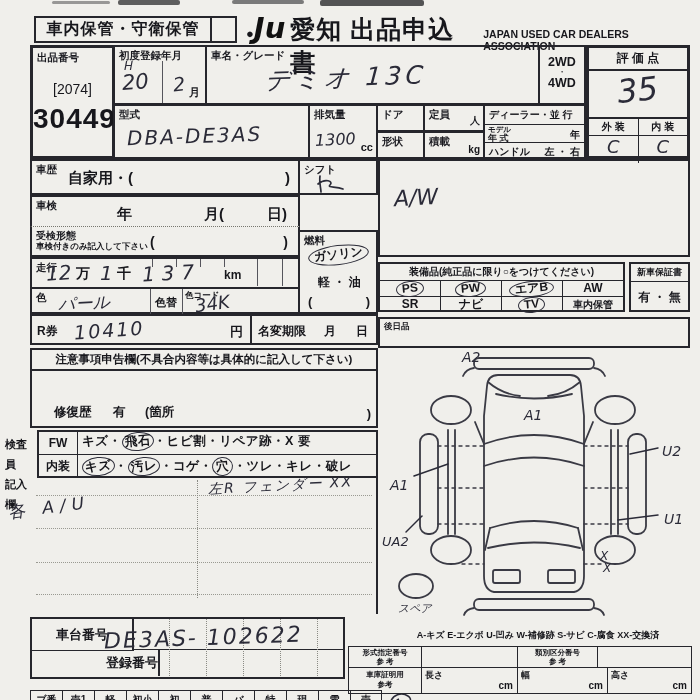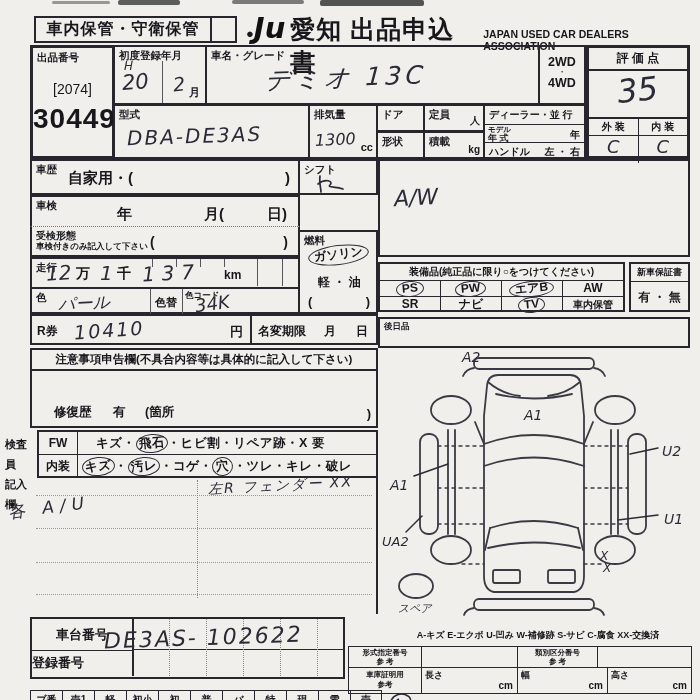--- a/index.html
+++ b/index.html
@@ -218,21 +218,21 @@
       <span style="margin-left:16px;">(箇所</span>
     </div>
     <span class="big" style="position:absolute;right:5px;bottom:5px;font-size:13px;">)</span>
   </div>
 
   <div class="abs" style="left:5px;top:434px;width:30px;font-size:11px;font-weight:bold;line-height:20px;">
     <div>検査員</div>
     <div>記入欄</div>
   </div>
   <div class="box" style="left:37px;top:430px;width:341px;height:48px;">
-    <div style="display:flex;border-bottom:1.5px solid #26262c;height:22px;align-items:center;gap:14px;">
+    <div style="display:flex;border-bottom:1.5px solid #26262c;height:22px;align-items:flex-start;">
       <div style="width:38px;text-align:center;font-size:12px;font-weight:bold;border-right:1.5px solid #26262c;align-self:stretch;line-height:22px;">FW</div>
       <div style="flex:1;font-size:12.5px;font-weight:bold;padding-left:4px;letter-spacing:.5px;white-space:nowrap;">
         <span>キズ</span><span>・</span><span class="circ" style="padding:0 2px;">飛石</span><span>・</span><span>ヒビ割</span><span>・</span><span>リペア跡</span><span>・</span><span>X 要</span>
       </div>
     </div>
     <div style="display:flex;height:22px;align-items:center;">
       <div style="width:38px;text-align:center;font-size:12px;font-weight:bold;border-right:1.5px solid #26262c;align-self:stretch;line-height:22px;">内装</div>
       <div style="flex:1;font-size:12.5px;font-weight:bold;padding-left:4px;letter-spacing:.5px;white-space:nowrap;">
         <span class="circ" style="padding:0 2px;">キズ</span><span>・</span><span class="circ" style="padding:0 2px;">汚レ</span><span>・</span><span>コゲ</span><span>・</span><span class="circ" style="padding:0 3px;">穴</span><span>・</span><span>ツレ</span><span>・</span><span>キレ</span><span>・</span><span>破レ</span>
       </div>
@@ -300,21 +300,21 @@
     <text class="hw" x="284" y="108" font-size="14">U2</text>
     <text class="hw" x="286" y="176" font-size="14">U1</text>
     <text class="hw" x="222" y="212" font-size="12">X</text>
     <text class="hw" x="225" y="224" font-size="12">X</text>
     <text class="hw" x="20" y="264" font-size="11">スペア</text>
   </svg>
   <div class="abs" style="left:388px;top:629px;width:300px;font-size:9px;font-weight:bold;letter-spacing:0;text-align:center;">A-キズ  E-エクボ  U-凹み  W-補修跡  S-サビ  C-腐食  XX-交換済</div>
 
   <div class="box" style="left:30px;top:617px;width:315px;height:62px;border-width:2.5px;">
     <div style="position:absolute;left:0;top:0;width:100px;height:31px;border-right:2px solid #26262c;border-bottom:1.5px solid #26262c;text-align:center;line-height:31px;font-size:13px;font-weight:bold;">車台番号</div>
-    <div style="position:absolute;left:0;top:31px;width:100px;height:26px;border-right:2px solid #26262c;text-align:left;line-height:26px;font-size:13px;font-weight:bold;">登録番号</div>
+    <div style="position:absolute;left:0;top:31px;width:100px;height:26px;border-right:2px solid #26262c;text-align:right;line-height:26px;font-size:13px;font-weight:bold;padding-left:26px;">登録番号</div>
     <div style="position:absolute;left:100px;top:30px;right:0;border-top:1.5px solid #26262c;"></div>
     <div class="dotv" style="left:137px;top:0;height:57px;"></div>
     <div class="dotv" style="left:174px;top:0;height:57px;"></div>
     <div class="dotv" style="left:211px;top:0;height:57px;"></div>
     <div class="dotv" style="left:248px;top:0;height:57px;"></div>
     <div class="dotv" style="left:285px;top:0;height:57px;"></div>
     <div class="hw" style="position:absolute;left:72px;top:6px;font-size:22px;letter-spacing:2px;transform:rotate(-2deg);white-space:nowrap;">DE3AS- 102622</div>
   </div>
 
   <div class="abs" style="left:30px;top:690px;display:flex;">

